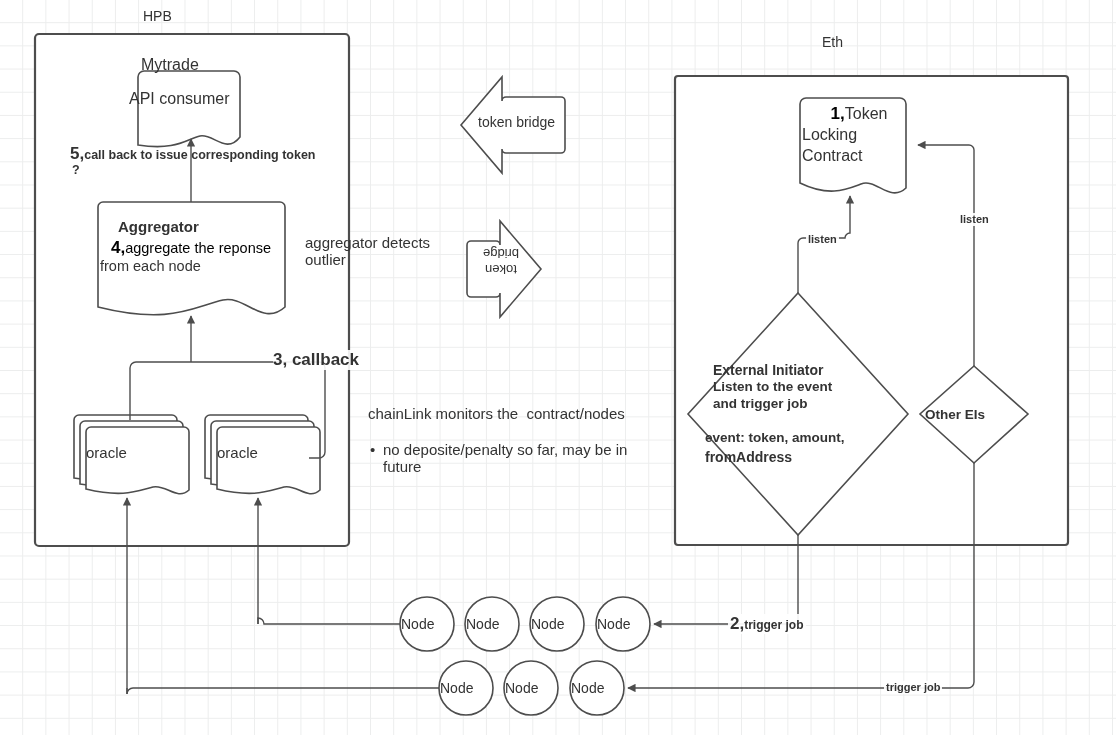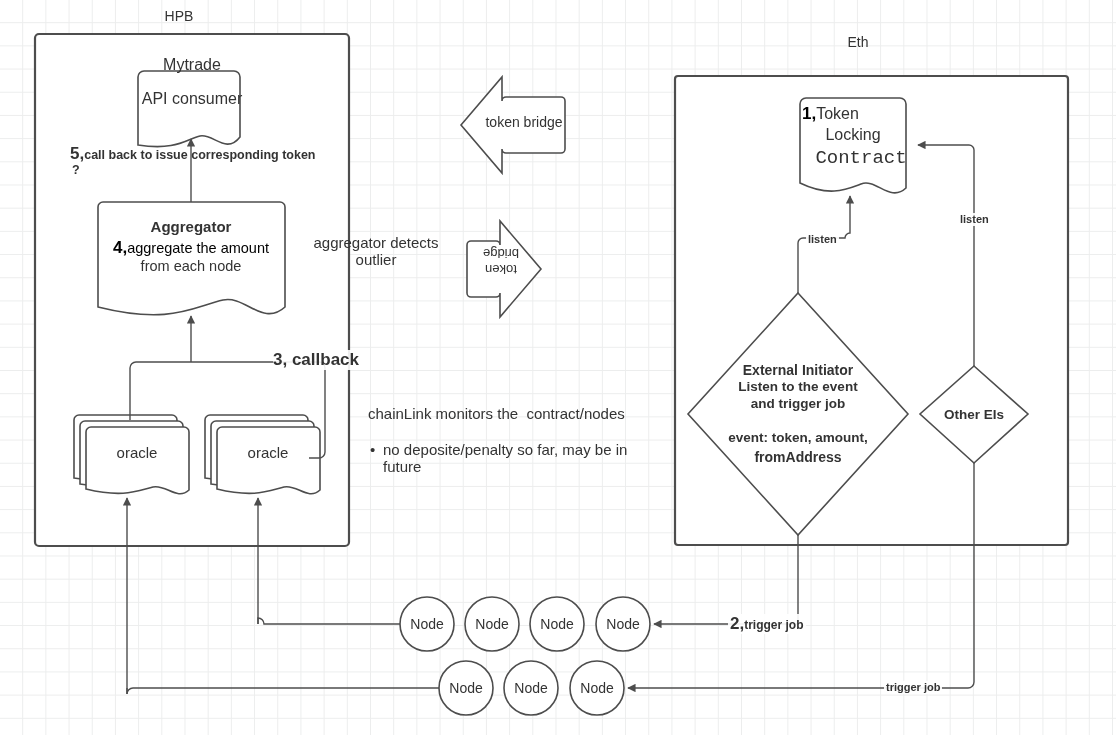--- a/index.html
+++ b/index.html
@@ -30,21 +30,21 @@
     top: 0;
     width: 1116px;
     height: 735px;
   }
   .txt {
     position: absolute;
     color: #333333;
     line-height: 1.18;
     white-space: pre;
   }
-  .tc { text-align: center; }
+  .tc { text-align: left; }
   .bold { font-weight: bold; }
   .panel-label {
     font-size: 14px;
     color: #333333;
   }
   .shape-label {
     font-size: 15px;
     color: #333333;
   }
   .step-num {
@@ -153,21 +153,21 @@
   <div class="txt shape-label tc" style="left:141px; top:56px; width:102px; font-size:16px;">Mytrade</div>
   <div class="txt shape-label tc" style="left:129px; top:90px; width:126px; font-size:16px;">API consumer</div>
 
   <div style="position:absolute; left:70px; top:144px; width:280px;">
     <span class="step-num" style="color:#333;">5,</span><span style="font-size:12.5px; font-weight:bold; color:#333;">call back to issue corresponding token</span>
   </div>
   <div class="txt" style="left:72px; top:163px; font-size:12.5px; font-weight:bold;">?</div>
 
   <div class="txt shape-label tc" style="left:118px; top:218px; width:146px; font-size:15px;font-weight:bold;">Aggregator</div>
   <div style="position:absolute; left:100px; top:238px; width:182px; text-align:center;">
-    <span class="step-num">4,</span><span style="font-size:14.5px;">aggregate the amount</span>
+    <span class="step-num">4,</span><span style="font-size:14.5px;">aggregate the reponse</span>
   </div>
   <div class="txt tc" style="left:100px; top:258px; width:182px; font-size:14.5px;">from each node</div>
 
   <div class="txt" style="left:273px; top:350px; font-size:17px; font-weight:bold; background:rgba(255,255,255,0.9);">3, callback</div>
 
   <div class="txt shape-label tc" style="left:86px; top:444px; width:102px; font-size:15px;">oracle</div>
   <div class="txt shape-label tc" style="left:217px; top:444px; width:102px; font-size:15px;">oracle</div>
 
   <div class="txt tc" style="left:478px; top:114px; width:92px; font-size:14px;">token bridge</div>
   <div style="position:absolute; left:455px; top:245px; width:92px; transform:rotate(180deg); text-align:center; font-size:13px; color:#333; line-height:1.22;">
@@ -177,25 +177,25 @@
 
   <div class="txt note tc" style="left:305px; top:234px; width:142px;">aggregator detects</div>
   <div class="txt note tc" style="left:305px; top:251px; width:142px;">outlier</div>
 
   <div class="txt note" style="left:368px; top:405px;">chainLink monitors the  contract/nodes</div>
 
   <div class="txt note" style="left:370px; top:441px;">•</div>
   <div class="txt note" style="left:383px; top:441px;">no deposite/penalty so far, may be in</div>
   <div class="txt note" style="left:383px; top:458px;">future</div>
 
-  <div style="position:absolute; left:802px; top:104px; width:114px; text-align:left;">
+  <div style="position:absolute; left:802px; top:104px; width:114px; text-align:center;">
     <span class="step-num">1,</span><span style="font-size:16px; color:#333;">Token</span>
   </div>
   <div class="txt tc" style="left:802px; top:126px; width:102px; font-size:16px;">Locking</div>
-  <div class="txt tc" style="left:802px; top:147px; width:118px; font-size:19px;font-family:Liberation Mono, monospace;">Contract</div>
+  <div class="txt tc" style="left:802px; top:147px; width:118px; font-size:16px;">Contract</div>
 
   <div class="txt bold tc" style="left:713px; top:362px; width:170px; font-size:14px;">External Initiator</div>
   <div class="txt bold tc" style="left:713px; top:379px; width:170px; font-size:13.5px;">Listen to the event</div>
   <div class="txt bold tc" style="left:713px; top:396px; width:170px; font-size:13.5px;">and trigger job</div>
   <div class="txt bold tc" style="left:705px; top:430px; width:186px; font-size:13.5px;">event: token, amount,</div>
   <div class="txt bold tc" style="left:705px; top:449px; width:186px; font-size:14px;">fromAddress</div>
 
   <div class="txt bold tc" style="left:925px; top:407px; width:98px; font-size:13.5px;">Other EIs</div>
 
   <div class="txt edge-label" style="left:806px; top:233px;">listen</div>

